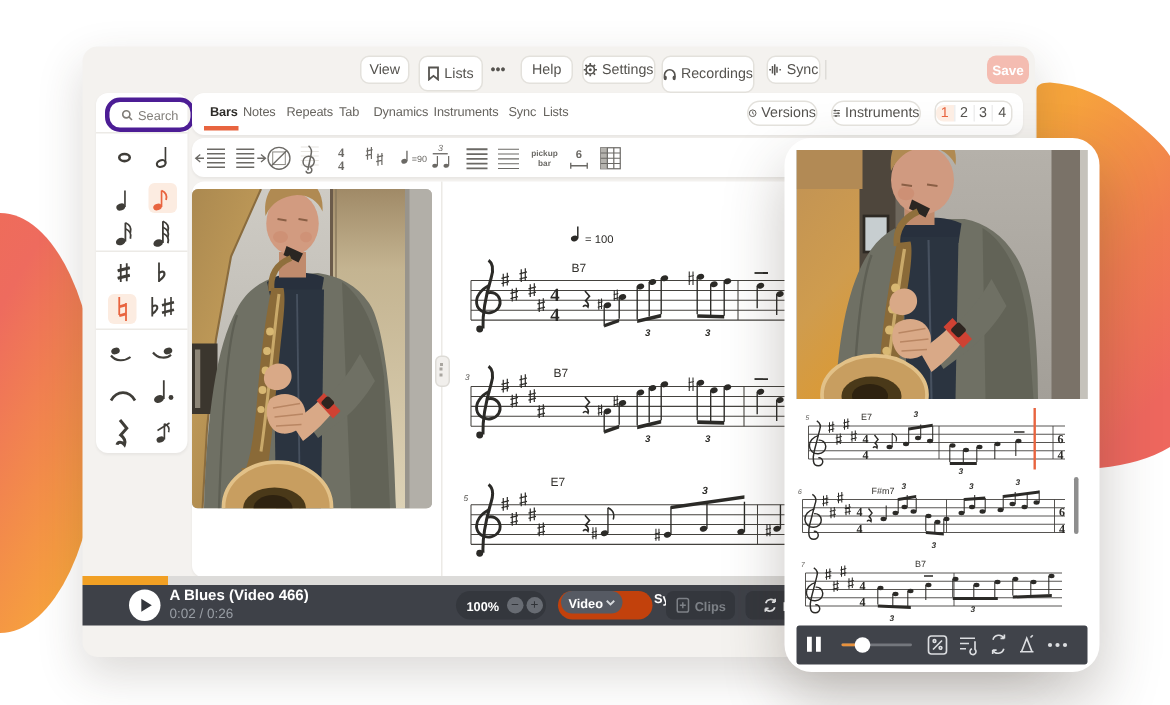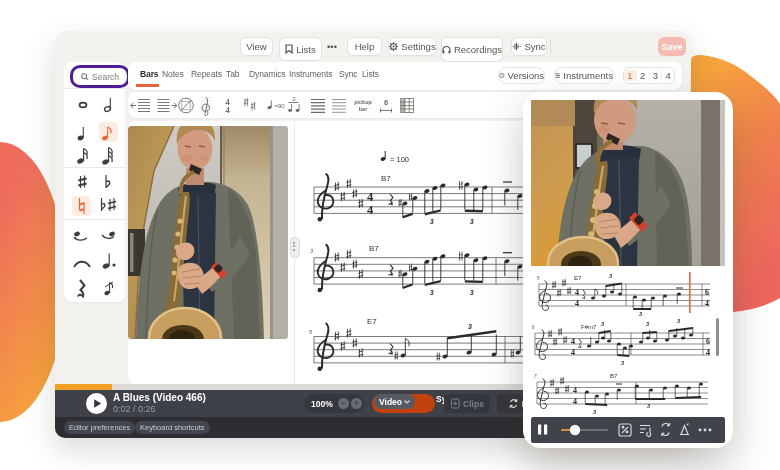--- a/index.html
+++ b/index.html
@@ -455,24 +455,20 @@
         </svg>
       <span style="font-size:8.5px;font-weight:bold;color:#7d8187;margin-left:3px">Clips</span>
     </div>
     <div style="position:absolute;left:442px;top:4px;width:46px;height:19px;background:#34373d;border-radius:5px;display:flex;align-items:center;justify-content:center">
       <svg width="11" height="11" viewBox="0 0 11 11">
           <path d="M2.5 4.2a3.4 3.4 0 0 1 6.3-0.8M8.8 3.4V1.2M8.8 3.4H6.6M8.5 6.8a3.4 3.4 0 0 1-6.3 0.8M2.2 7.6v2.2M2.2 7.6h2.2" fill="none" stroke="#e8eaec" stroke-width="1.1"></path>
         </svg>
       <span style="font-size:8.5px;font-weight:bold;color:#fff;margin-left:3px">Lo</span>
     </div>
   </div>
-  <div id="footer">
-    <div class="fpill" style="left:9px">Editor preferences</div>
-    <div class="fpill" style="left:80px">Keyboard shortcuts</div>
-  </div>
 </div>
 
 <div id="phone">
   <div id="pvideo">
     <svg width="194" height="166" viewBox="0 0 194 166">
       <defs>
         <linearGradient id="pwall" x1="0" y1="0" x2="0" y2="1">
             <stop offset="0" stop-color="#b5b1aa"></stop>
             <stop offset="1" stop-color="#a39f98"></stop>
           </linearGradient>

